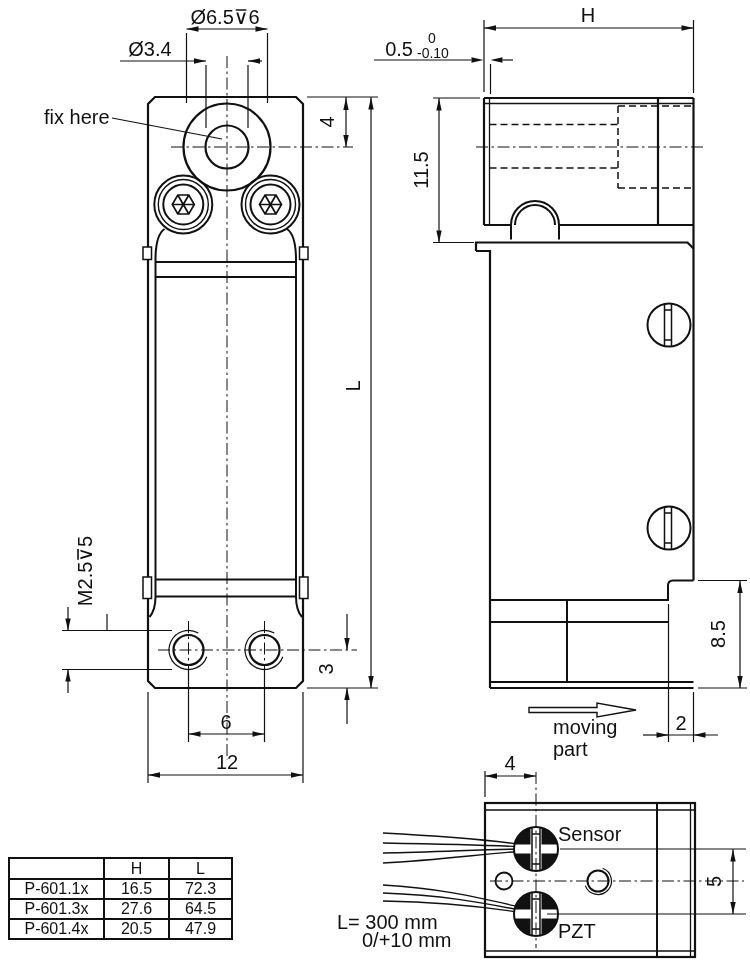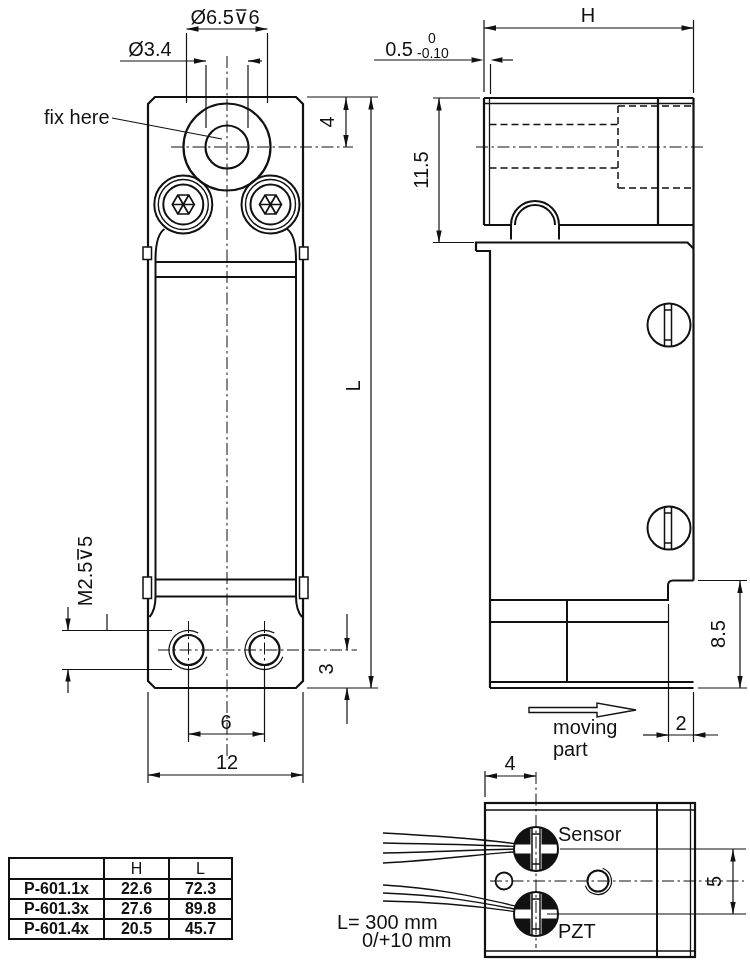--- a/index.html
+++ b/index.html
@@ -7,21 +7,21 @@
          font-family:"Liberation Sans",sans-serif;color:#111;}
   #drawing{position:absolute;left:0;top:0;}
   svg text{font-family:"Liberation Sans",sans-serif;fill:#111;}
   .dimtxt{font-size:20px;}
   .toltxt{font-size:14px;}
   .spec-table{position:absolute;left:8px;top:857px;}
   .spec-table table{border-collapse:collapse;}
   .spec-table td,.spec-table th{border:2px solid #111;font-family:"Liberation Sans",sans-serif;
       font-size:16px;font-weight:400;text-align:center;vertical-align:middle;padding:0;color:#111;}
   .spec-table th{height:19px;}
-  .spec-table td{height:18px;font-weight:bold;}
+  .spec-table td{height:18px;}
   .c-model{width:93px;} .c-h{width:63px;} .c-l{width:61px;}
 </style>
 </head>
 <body>
 
 <div id="stage">
 <svg id="drawing" width="750" height="966" viewBox="0 0 750 966">
 
   <g stroke="#111" fill="none">
 
@@ -299,29 +299,29 @@
 <div class="spec-table">
   <table>
     <tbody>
           <tr>
       <th class="c-model"></th>
       <th class="c-h">H</th>
       <th class="c-l">L</th>
     </tr>
     <tr>
       <td>P-601.1x</td>
-      <td>22.6</td>
+      <td>16.5</td>
       <td>72.3</td>
     </tr>
     <tr>
       <td>P-601.3x</td>
       <td>27.6</td>
-      <td>89.8</td>
+      <td>64.5</td>
     </tr>
     <tr>
       <td>P-601.4x</td>
       <td>20.5</td>
-      <td>45.7</td>
+      <td>47.9</td>
     </tr>
   </tbody>
       </table>
 </div>
 </div>
 
 </body></html>

